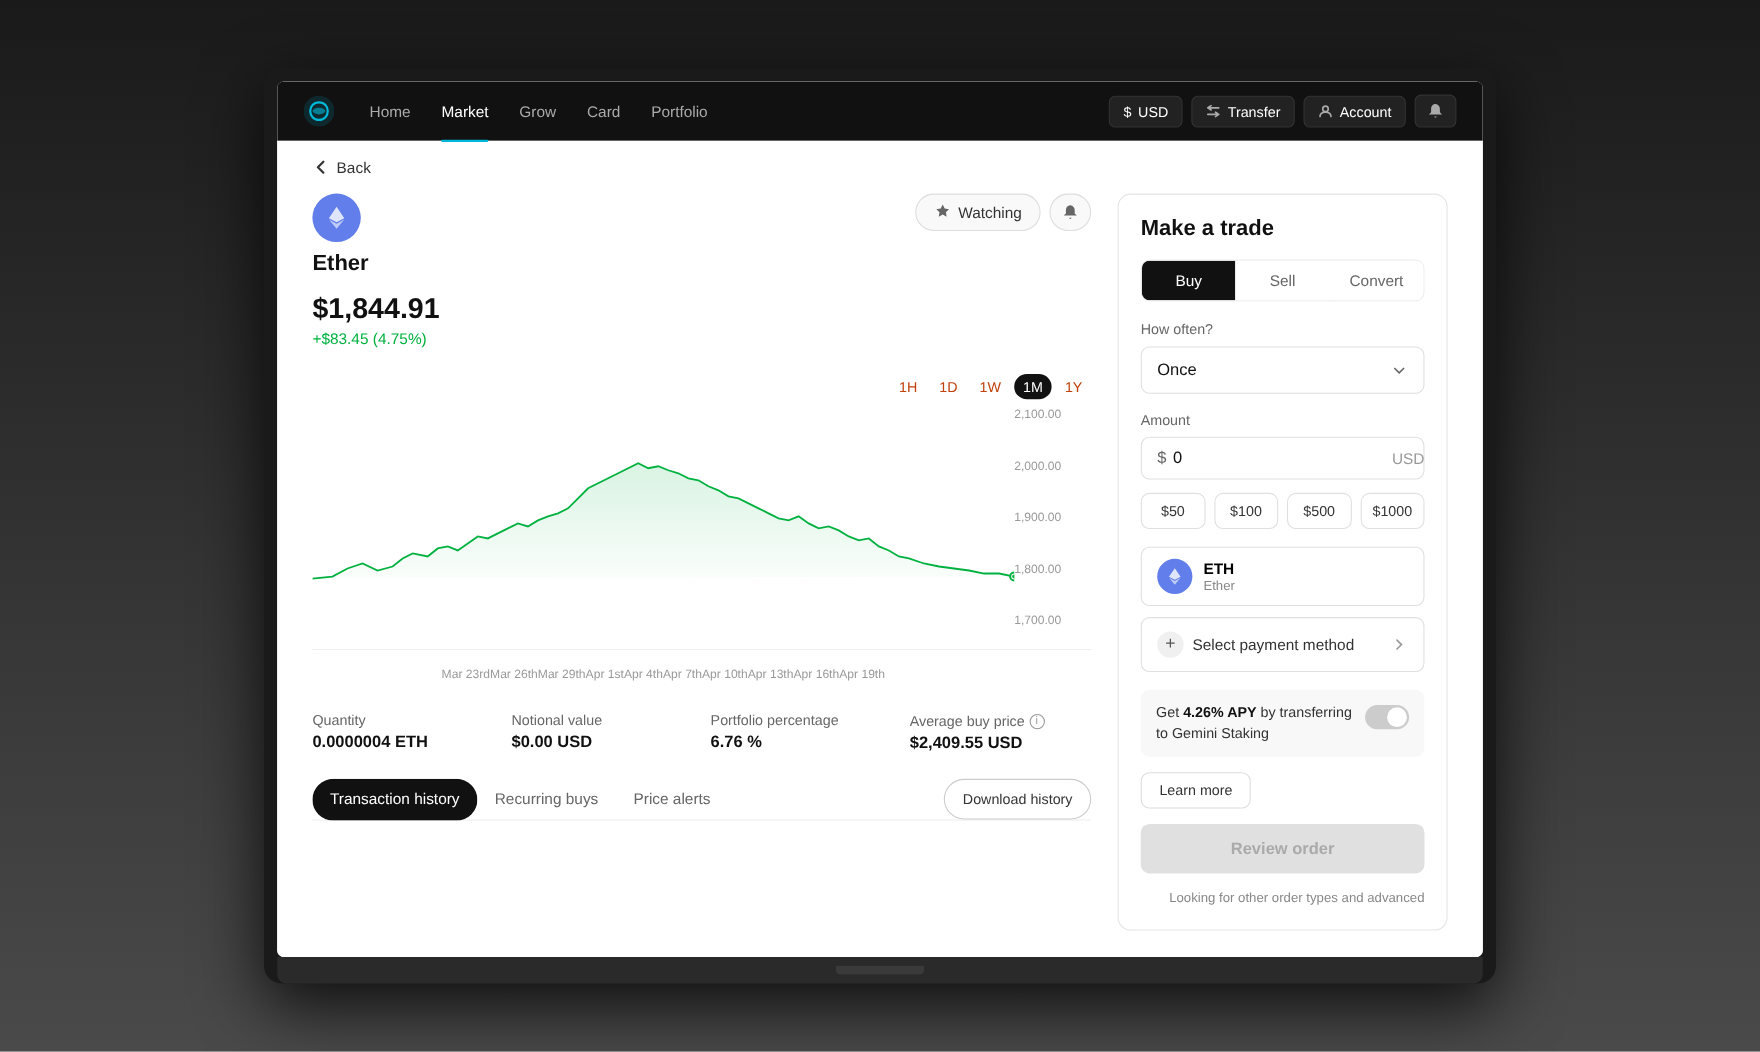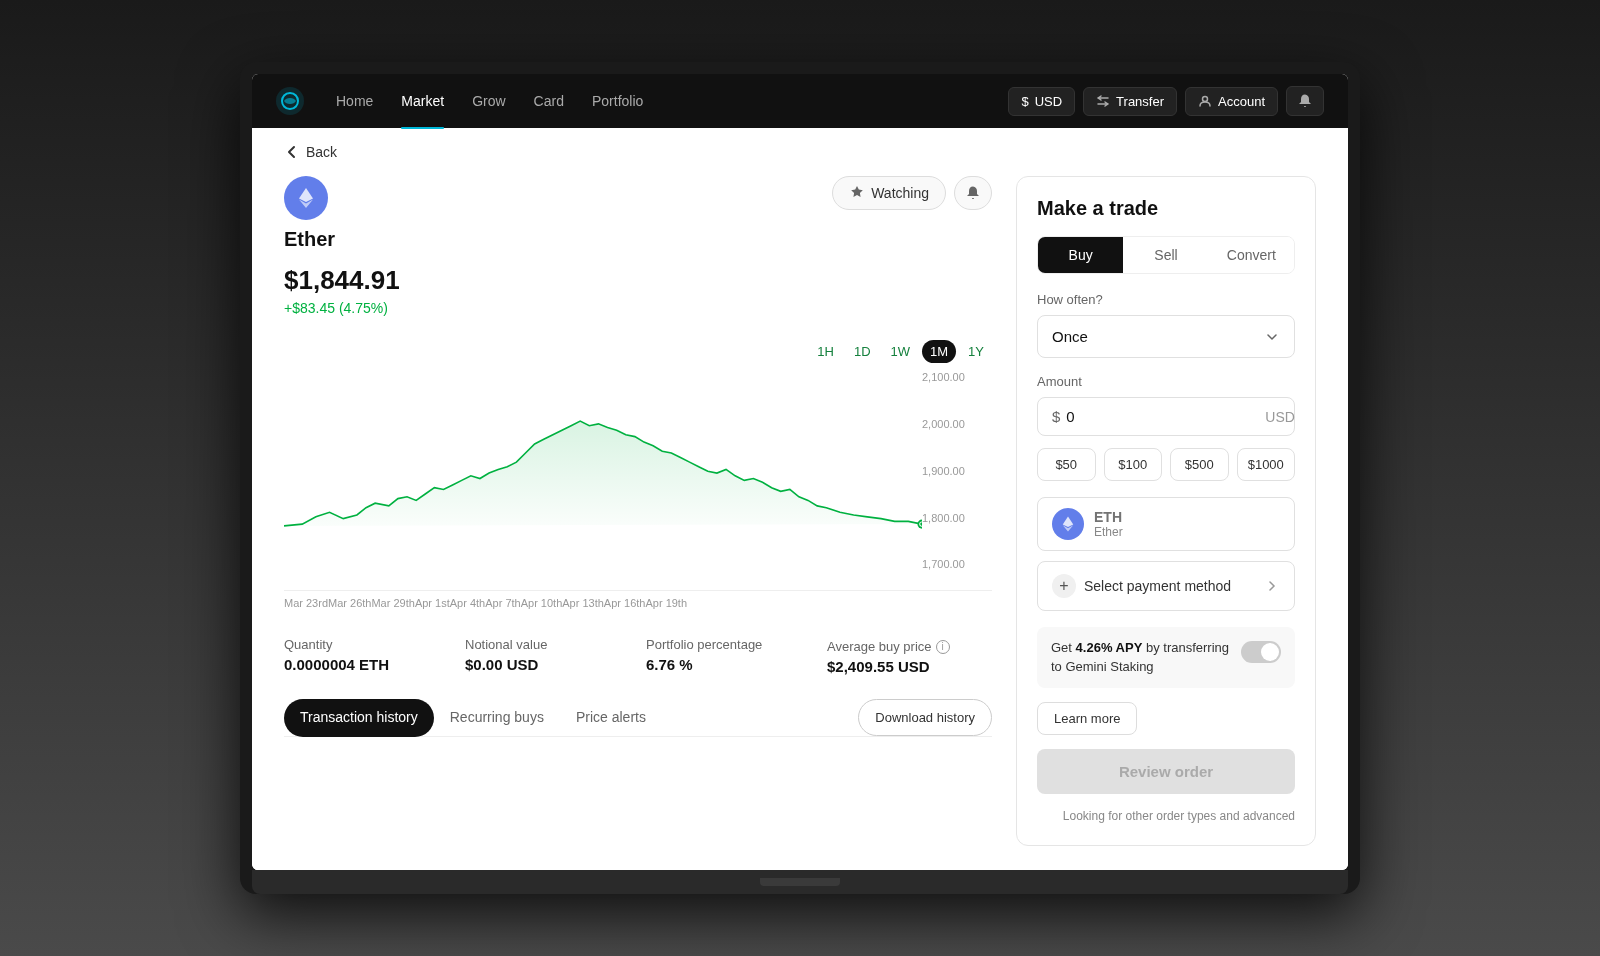--- a/index.html
+++ b/index.html
@@ -206,21 +206,21 @@
     }
     .time-filters {
       display: flex;
       justify-content: flex-end;
       gap: 4px;
       margin-bottom: 8px;
     }
     .time-btn {
       border: none;
       background: transparent;
-      color: #15803d;
+      color: #c2410c;
       font-size: 13px;
       padding: 4px 8px;
       border-radius: 14px;
       cursor: pointer;
     }
     .time-btn.active {
       background: #111;
       color: #fff;
     }
     .chart-area {
@@ -242,24 +242,24 @@
     }
     .chart-svg {
       position: absolute;
       left: 0;
       top: 0;
       right: 70px;
       bottom: 20px;
     }
     .chart-dates {
       display: flex;
-      justify-content: flex-start;
+      justify-content: center;
       font-size: 11px;
       color: #999;
-      margin-top: 6px;
+      margin-top: 16px;
       padding-right: 70px;
     }
 
     
     .my-eth {
       margin-top: 28px;
     }
     .my-eth-title {
       font-size: 20px;
       font-weight: 700;
@@ -438,21 +438,21 @@
     .asset-select-icon {
       width: 32px;
       height: 32px;
       border-radius: 50%;
       background: #627EEA;
       display: flex;
       align-items: center;
       justify-content: center;
     }
     .asset-select-text {}
-    .asset-select-name { font-size: 14px; font-weight: 600; color: #737373; }
+    .asset-select-name { font-size: 14px; font-weight: 600; color: #000000; }
     .asset-select-sub { font-size: 12px; color: #888; }
     .payment-row {
       border: 1px solid #e0e0e0;
       border-radius: 8px;
       padding: 12px 14px;
       display: flex;
       align-items: center;
       gap: 8px;
       cursor: pointer;
       margin-bottom: 16px;

